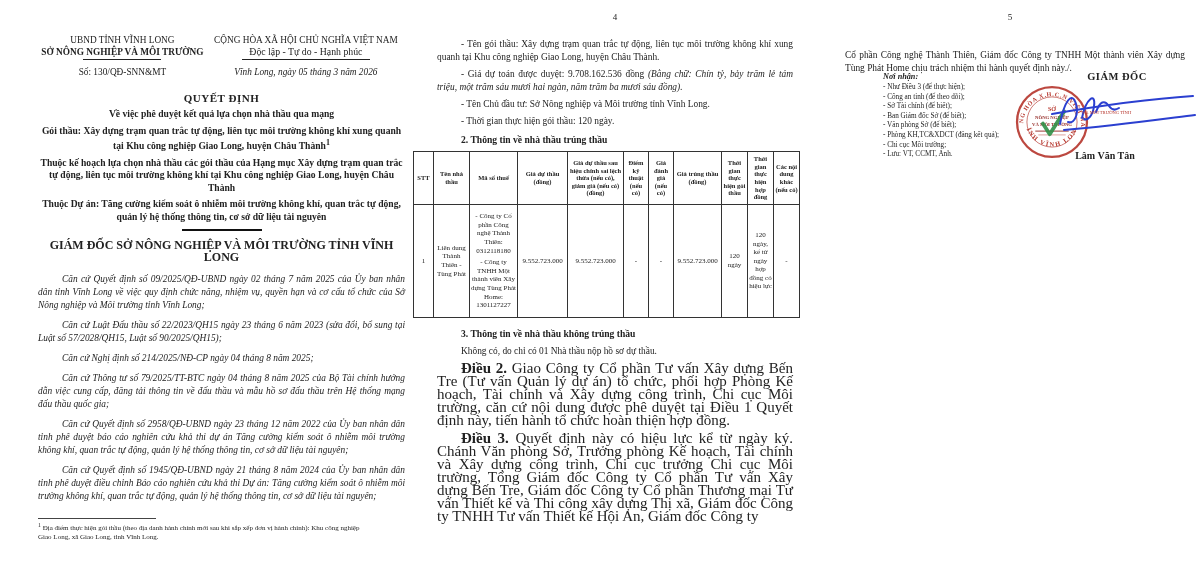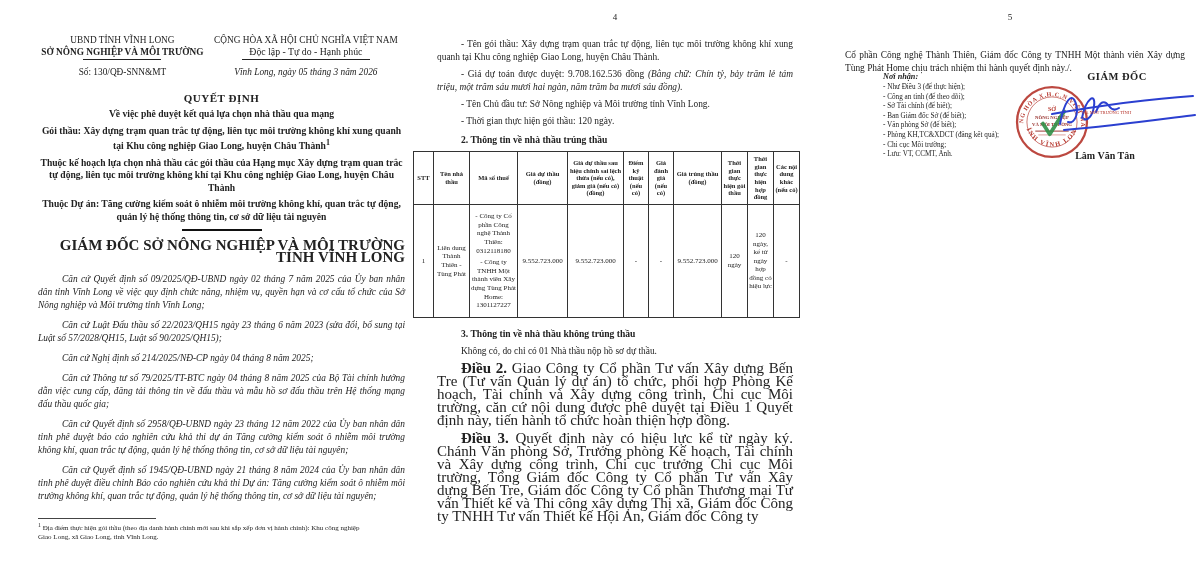--- a/index.html
+++ b/index.html
@@ -15,21 +15,21 @@
   .org2{font-weight:bold;}
   .h-rule{width:78px;border-bottom:1px solid #222;margin:1px auto 3px auto;}
   .h-rule2{width:128px;border-bottom:1px solid #222;margin:1px auto 3px auto;}
   .doc-no{margin-top:6px;font-size:9.3px;}
   .motto{font-weight:normal;font-size:9.8px;}
   .dateline{margin-top:6px;font-style:italic;font-size:9.3px;}
   .title-block{margin-top:14px;text-align:center;font-weight:bold;}
   .t-main{font-size:11px;letter-spacing:.5px;margin-bottom:4px;}
   .t-sub{font-size:9.6px;line-height:12.5px;margin:0 0 4px 0;}
   .t-sep{width:80px;border-bottom:2.5px solid #111;margin:6px auto 8px auto;}
-  .issuer{font-size:15px;font-weight:bold;text-align:right;line-height:12px;margin-bottom:10px;}
+  .issuer{font-size:12px;font-weight:bold;text-align:center;line-height:12px;margin-bottom:10px;}
   .cite{font-style:italic;font-size:9.4px;line-height:13px;text-align:justify;
         text-indent:24px;margin:0 0 7px 0;}
   .footnote{position:absolute;left:38px;top:518px;width:330px;font-size:7px;line-height:9px;}
   .fn-rule{width:118px;border-bottom:1px solid #444;margin-bottom:2px;}
   
   .p4{left:410px;width:410px;padding:12px 27px 0 27px;}
   .page-num{text-align:center;font-size:9px;}
   .p4-body{margin-top:16px;}
   .bullet{font-size:9.4px;line-height:13px;text-align:justify;text-indent:24px;margin:0 0 4px 0;}
   .sec-head{font-size:9.6px;font-weight:bold;text-indent:24px;margin:6px 0 6px 0;}

